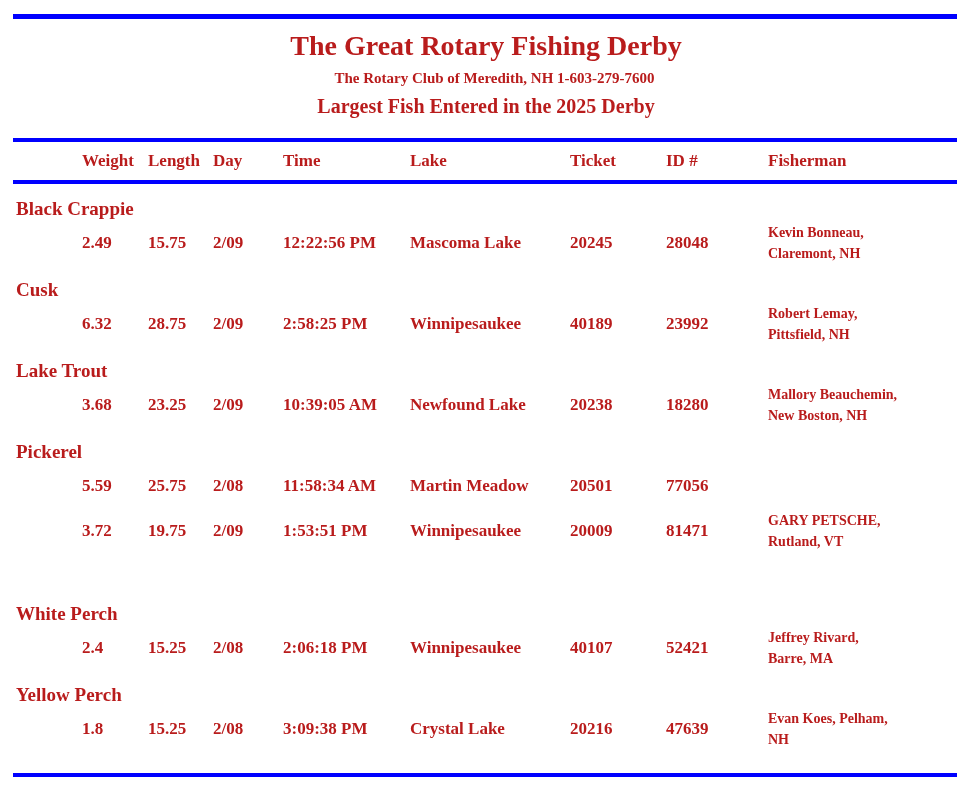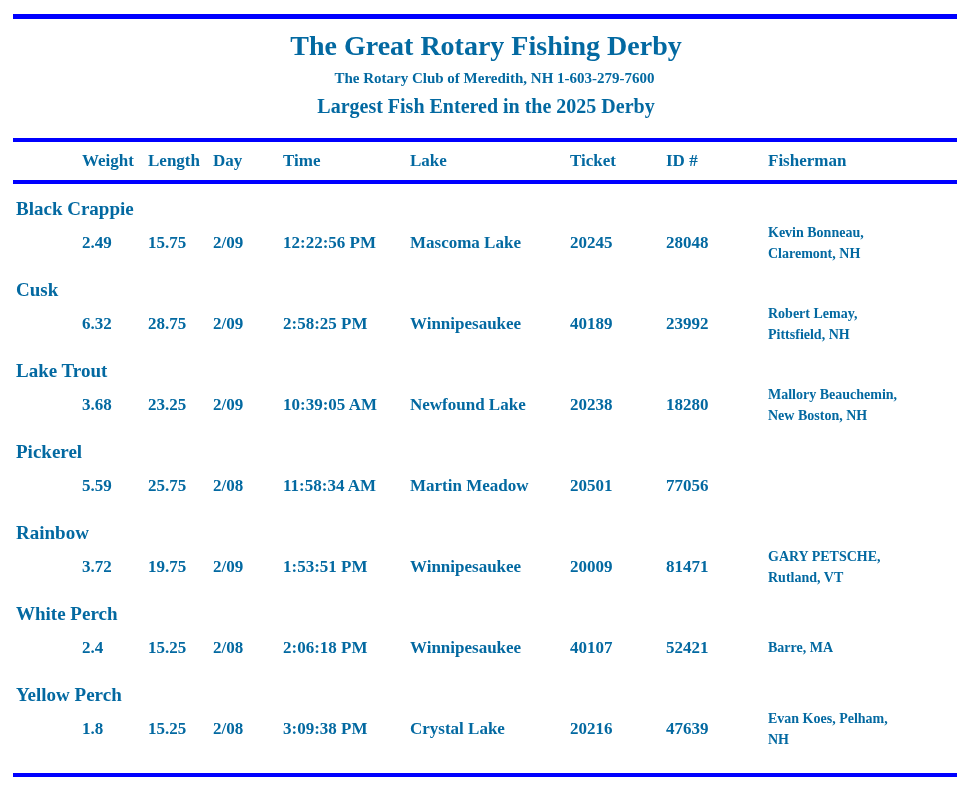--- a/index.html
+++ b/index.html
@@ -41,21 +41,21 @@
     line-height: 22px;
   }
   .row { height: 45px; align-items: center; font-size: 17px; }
   .cell { white-space: nowrap; }
   .c-fisherman { font-size: 14px; line-height: 21px; }
   .rule-bottom { margin-top: 22px; }
 </style>
 </head>
 <body>
 
-<div class="page" style="color: #0369a1; border-radius: 11px;">
+<div class="page" style="color: #b91c1c; border-radius: 11px;">
 
   <div class="rule rule-top"></div>
 
   <header class="report-header">
     <h1 class="report-title">The Great Rotary Fishing Derby</h1>
     <p class="report-club">The Rotary Club of Meredith, NH 1-603-279-7600</p>
     <h2 class="report-heading">Largest Fish Entered in the 2025 Derby</h2>
   </header>
 
   <div class="rule"></div>
@@ -132,21 +132,20 @@
       <div class="cell">25.75</div>
       <div class="cell">2/08</div>
       <div class="cell">11:58:34 AM</div>
       <div class="cell">Martin Meadow</div>
       <div class="cell">20501</div>
       <div class="cell">77056</div>
     </div>
   </section>
 
   <section class="section">
-    <div class="species">Rainbow</div>
     <div class="row grid">
       <div class="cell c-weight">3.72</div>
       <div class="cell">19.75</div>
       <div class="cell">2/09</div>
       <div class="cell">1:53:51 PM</div>
       <div class="cell">Winnipesaukee</div>
       <div class="cell">20009</div>
       <div class="cell">81471</div>
       <div class="c-fisherman">
         <div>GARY PETSCHE,</div>
@@ -159,20 +158,21 @@
     <div class="species">White Perch</div>
     <div class="row grid">
       <div class="cell c-weight">2.4</div>
       <div class="cell">15.25</div>
       <div class="cell">2/08</div>
       <div class="cell">2:06:18 PM</div>
       <div class="cell">Winnipesaukee</div>
       <div class="cell">40107</div>
       <div class="cell">52421</div>
       <div class="c-fisherman">
+        <div>Jeffrey Rivard,</div>
         <div>Barre, MA</div>
       </div>
     </div>
   </section>
 
   <section class="section">
     <div class="species">Yellow Perch</div>
     <div class="row grid">
       <div class="cell c-weight">1.8</div>
       <div class="cell">15.25</div>

